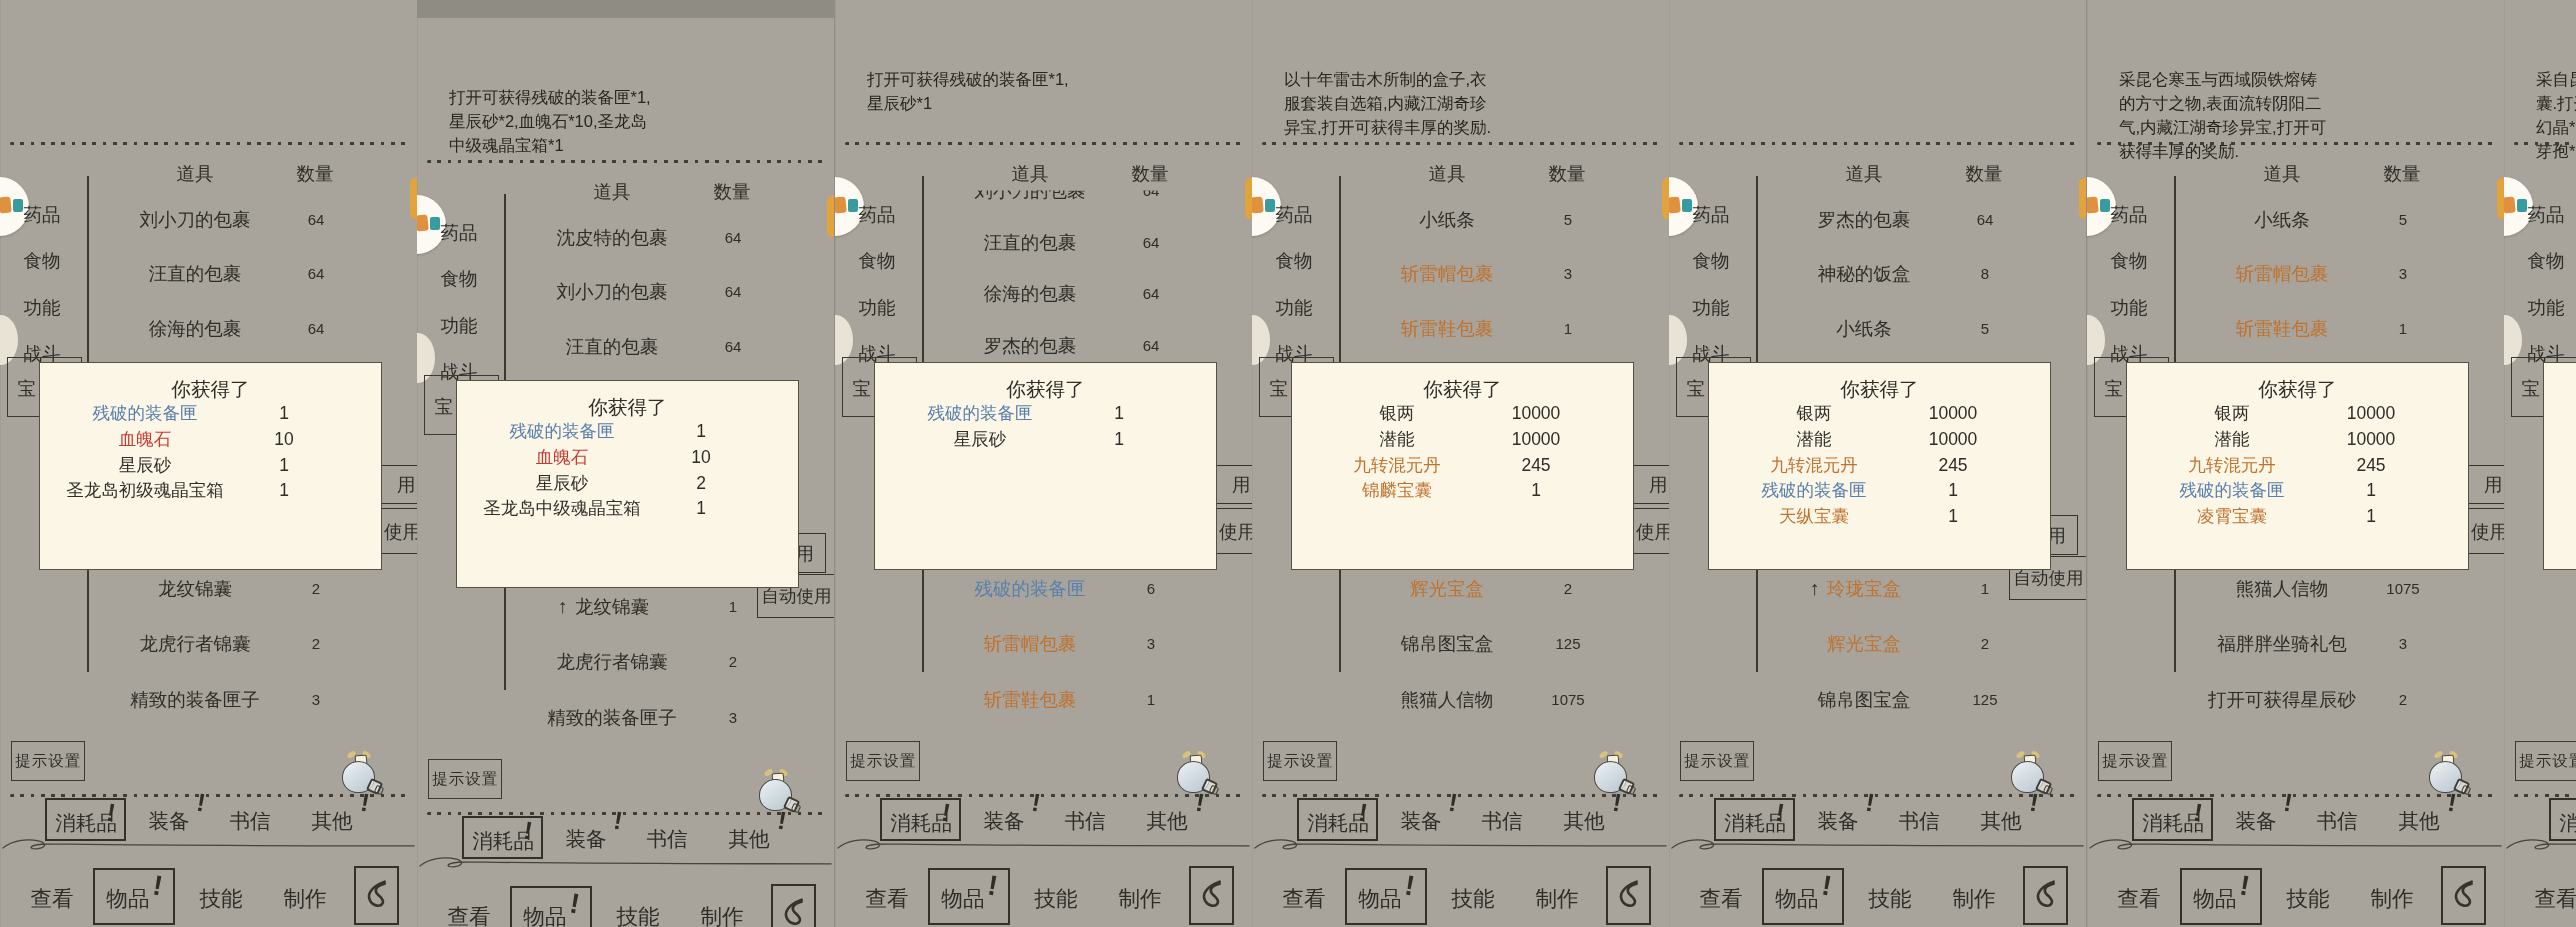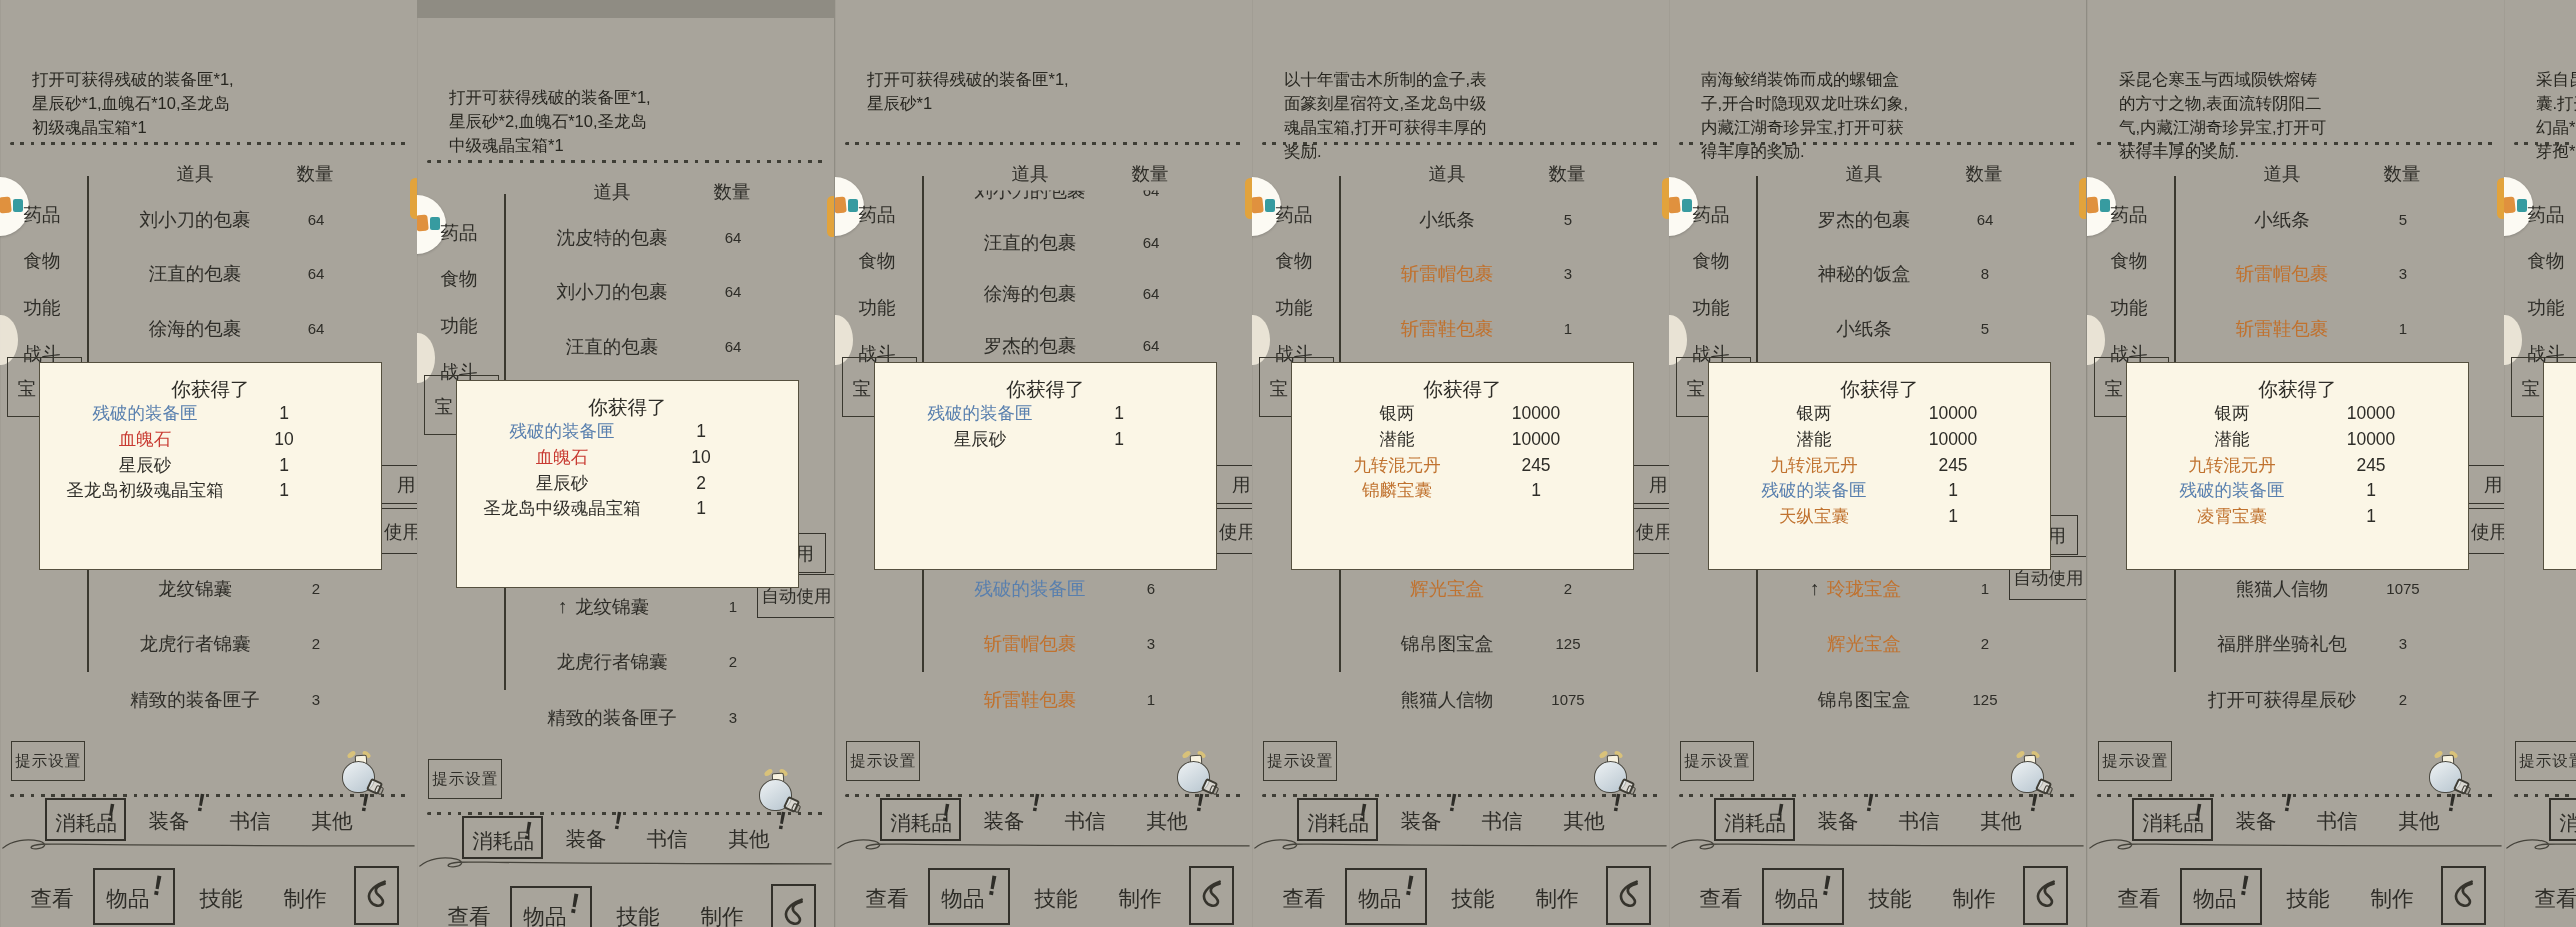--- a/index.html
+++ b/index.html
@@ -63,21 +63,20 @@
   .bbox{position:absolute;left:93px;top:868px;width:82px;height:57px;border:2.1px solid #32302a;box-sizing:border-box;font-size:21.6px;}
   .bbox .lbl{position:absolute;left:11.3px;top:14.4px;white-space:nowrap;}
   .bbox .tab-alert{font-size:28px;left:58px;top:0;}
   .backbox{position:absolute;left:354px;top:866px;width:45px;height:59px;border:2.1px solid #32302a;box-sizing:border-box;}
   .squig{position:absolute;left:0;top:835px;}
 </style>
 </head>
 <body>
 
 <section class="panel" style="left: 0px;">
-  <p class="desc">打开可获得残破的装备匣*1,星辰砂*1,血魄石*10,圣龙岛初级魂晶宝箱*1</p>
   <div class="float-badge">
     <i class="b-or"></i>
     <i class="b-te"></i>
   </div>
   <div class="edge-sliver"></div>
   <div class="edge-blob"></div>
   <div class="dotted d1"></div>
   <span class="hdr h-item">道具</span>
   <span class="hdr h-count">数量</span>
   <div class="vline"></div>
@@ -401,21 +400,21 @@
         <span class="tab-alert">!</span>
       </div>
       <div class="bnav" style="left: 221px;">技能</div>
       <div class="bnav" style="left: 305px;">制作</div>
       <div class="backbox"><svg width="41" height="55" viewBox="0 0 80 106">
           <path d="M56 26 C 30 36 20 50 28 64 C 34 74 48 76 52 68 C 56 60 44 54 40 48 C 35 40 44 32 56 30" fill="none" stroke="#35332c" stroke-width="5" stroke-linecap="round"></path>
         </svg></div>
     </div>
 </section>
 <section class="panel" style="left: 1252px;">
-  <p class="desc">以十年雷击木所制的盒子,表面篆刻星宿符文,圣龙岛中级魂晶宝箱,打开可获得丰厚的奖励.</p>
+  <p class="desc">以十年雷击木所制的盒子,衣服套装自选箱,内藏江湖奇珍异宝,打开可获得丰厚的奖励.</p>
   <div class="float-badge">
     <i class="b-or"></i>
     <i class="b-te"></i>
   </div>
   <div class="edge-sliver"></div>
   <div class="edge-blob"></div>
   <div class="dotted d1"></div>
   <span class="hdr h-item">道具</span>
   <span class="hdr h-count">数量</span>
   <div class="vline"></div>
@@ -516,21 +515,20 @@
         <span class="tab-alert">!</span>
       </div>
       <div class="bnav" style="left: 221px;">技能</div>
       <div class="bnav" style="left: 305px;">制作</div>
       <div class="backbox"><svg width="41" height="55" viewBox="0 0 80 106">
           <path d="M56 26 C 30 36 20 50 28 64 C 34 74 48 76 52 68 C 56 60 44 54 40 48 C 35 40 44 32 56 30" fill="none" stroke="#35332c" stroke-width="5" stroke-linecap="round"></path>
         </svg></div>
     </div>
 </section>
 <section class="panel" style="left: 1669px;">
-  <p class="desc">南海鲛绡装饰而成的螺钿盒子,开合时隐现双龙吐珠幻象,内藏江湖奇珍异宝,打开可获得丰厚的奖励.</p>
   <div class="float-badge">
     <i class="b-or"></i>
     <i class="b-te"></i>
   </div>
   <div class="edge-sliver"></div>
   <div class="edge-blob"></div>
   <div class="dotted d1"></div>
   <span class="hdr h-item">道具</span>
   <span class="hdr h-count">数量</span>
   <div class="vline"></div>

